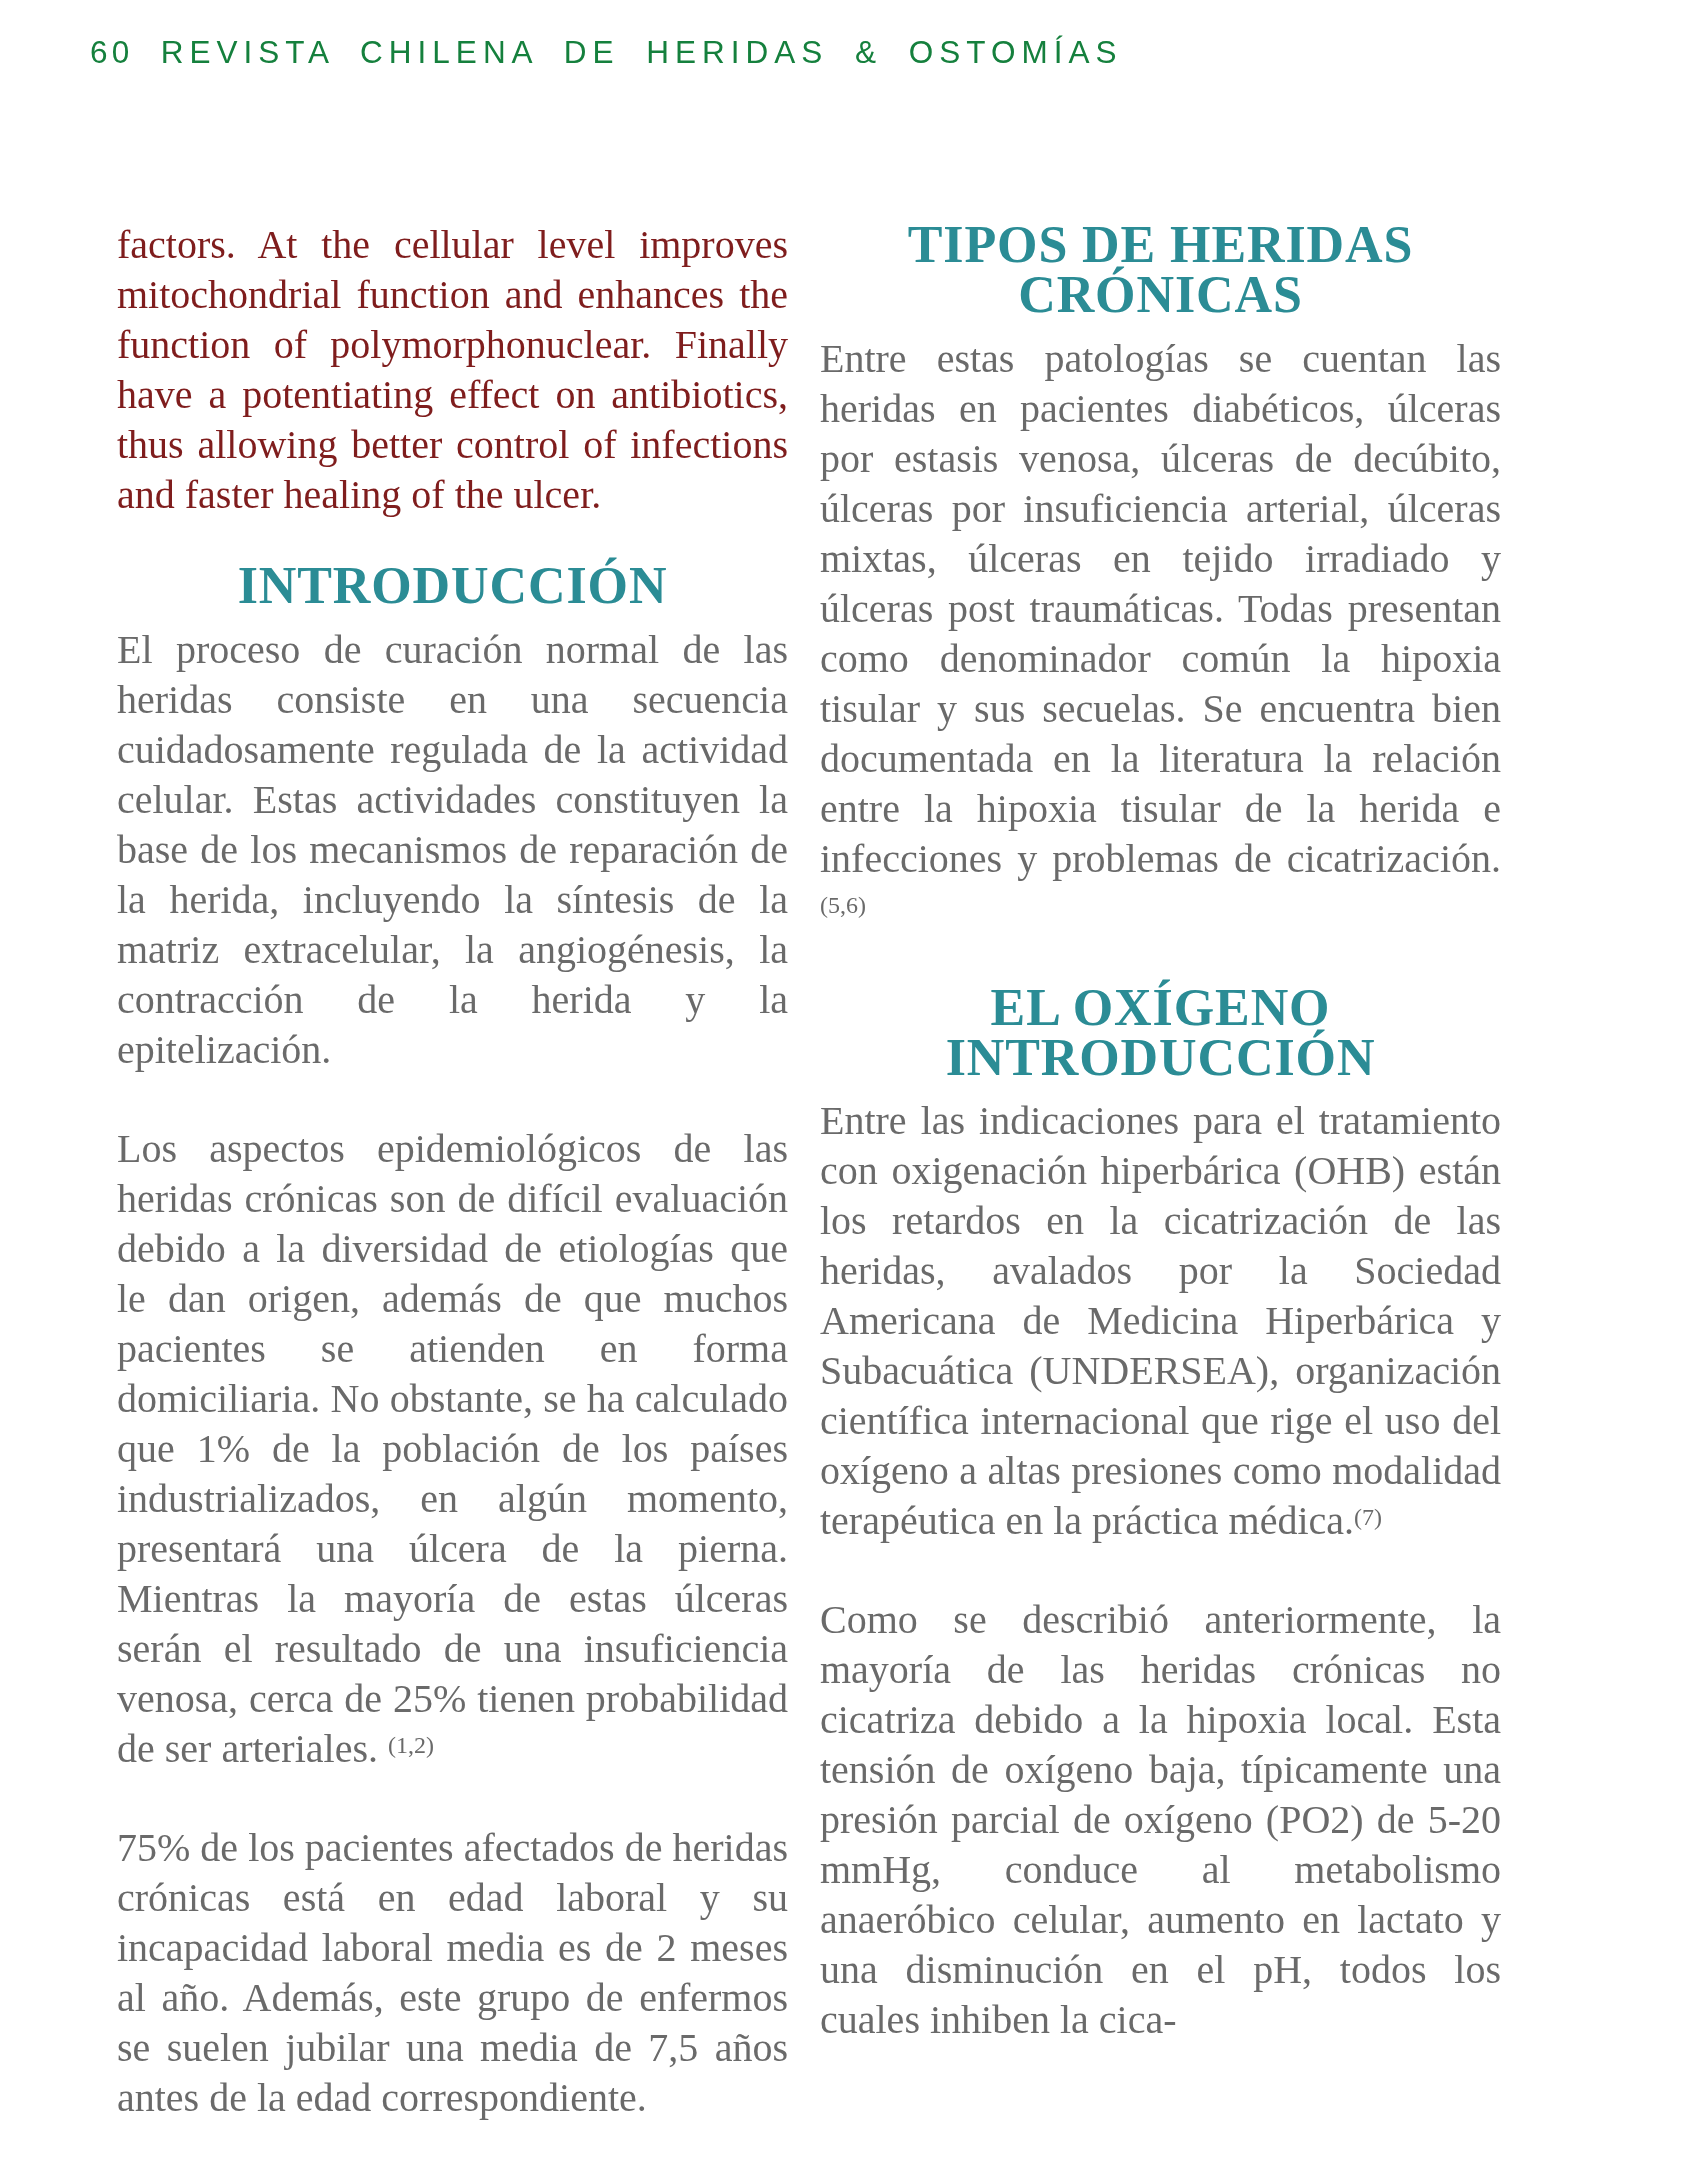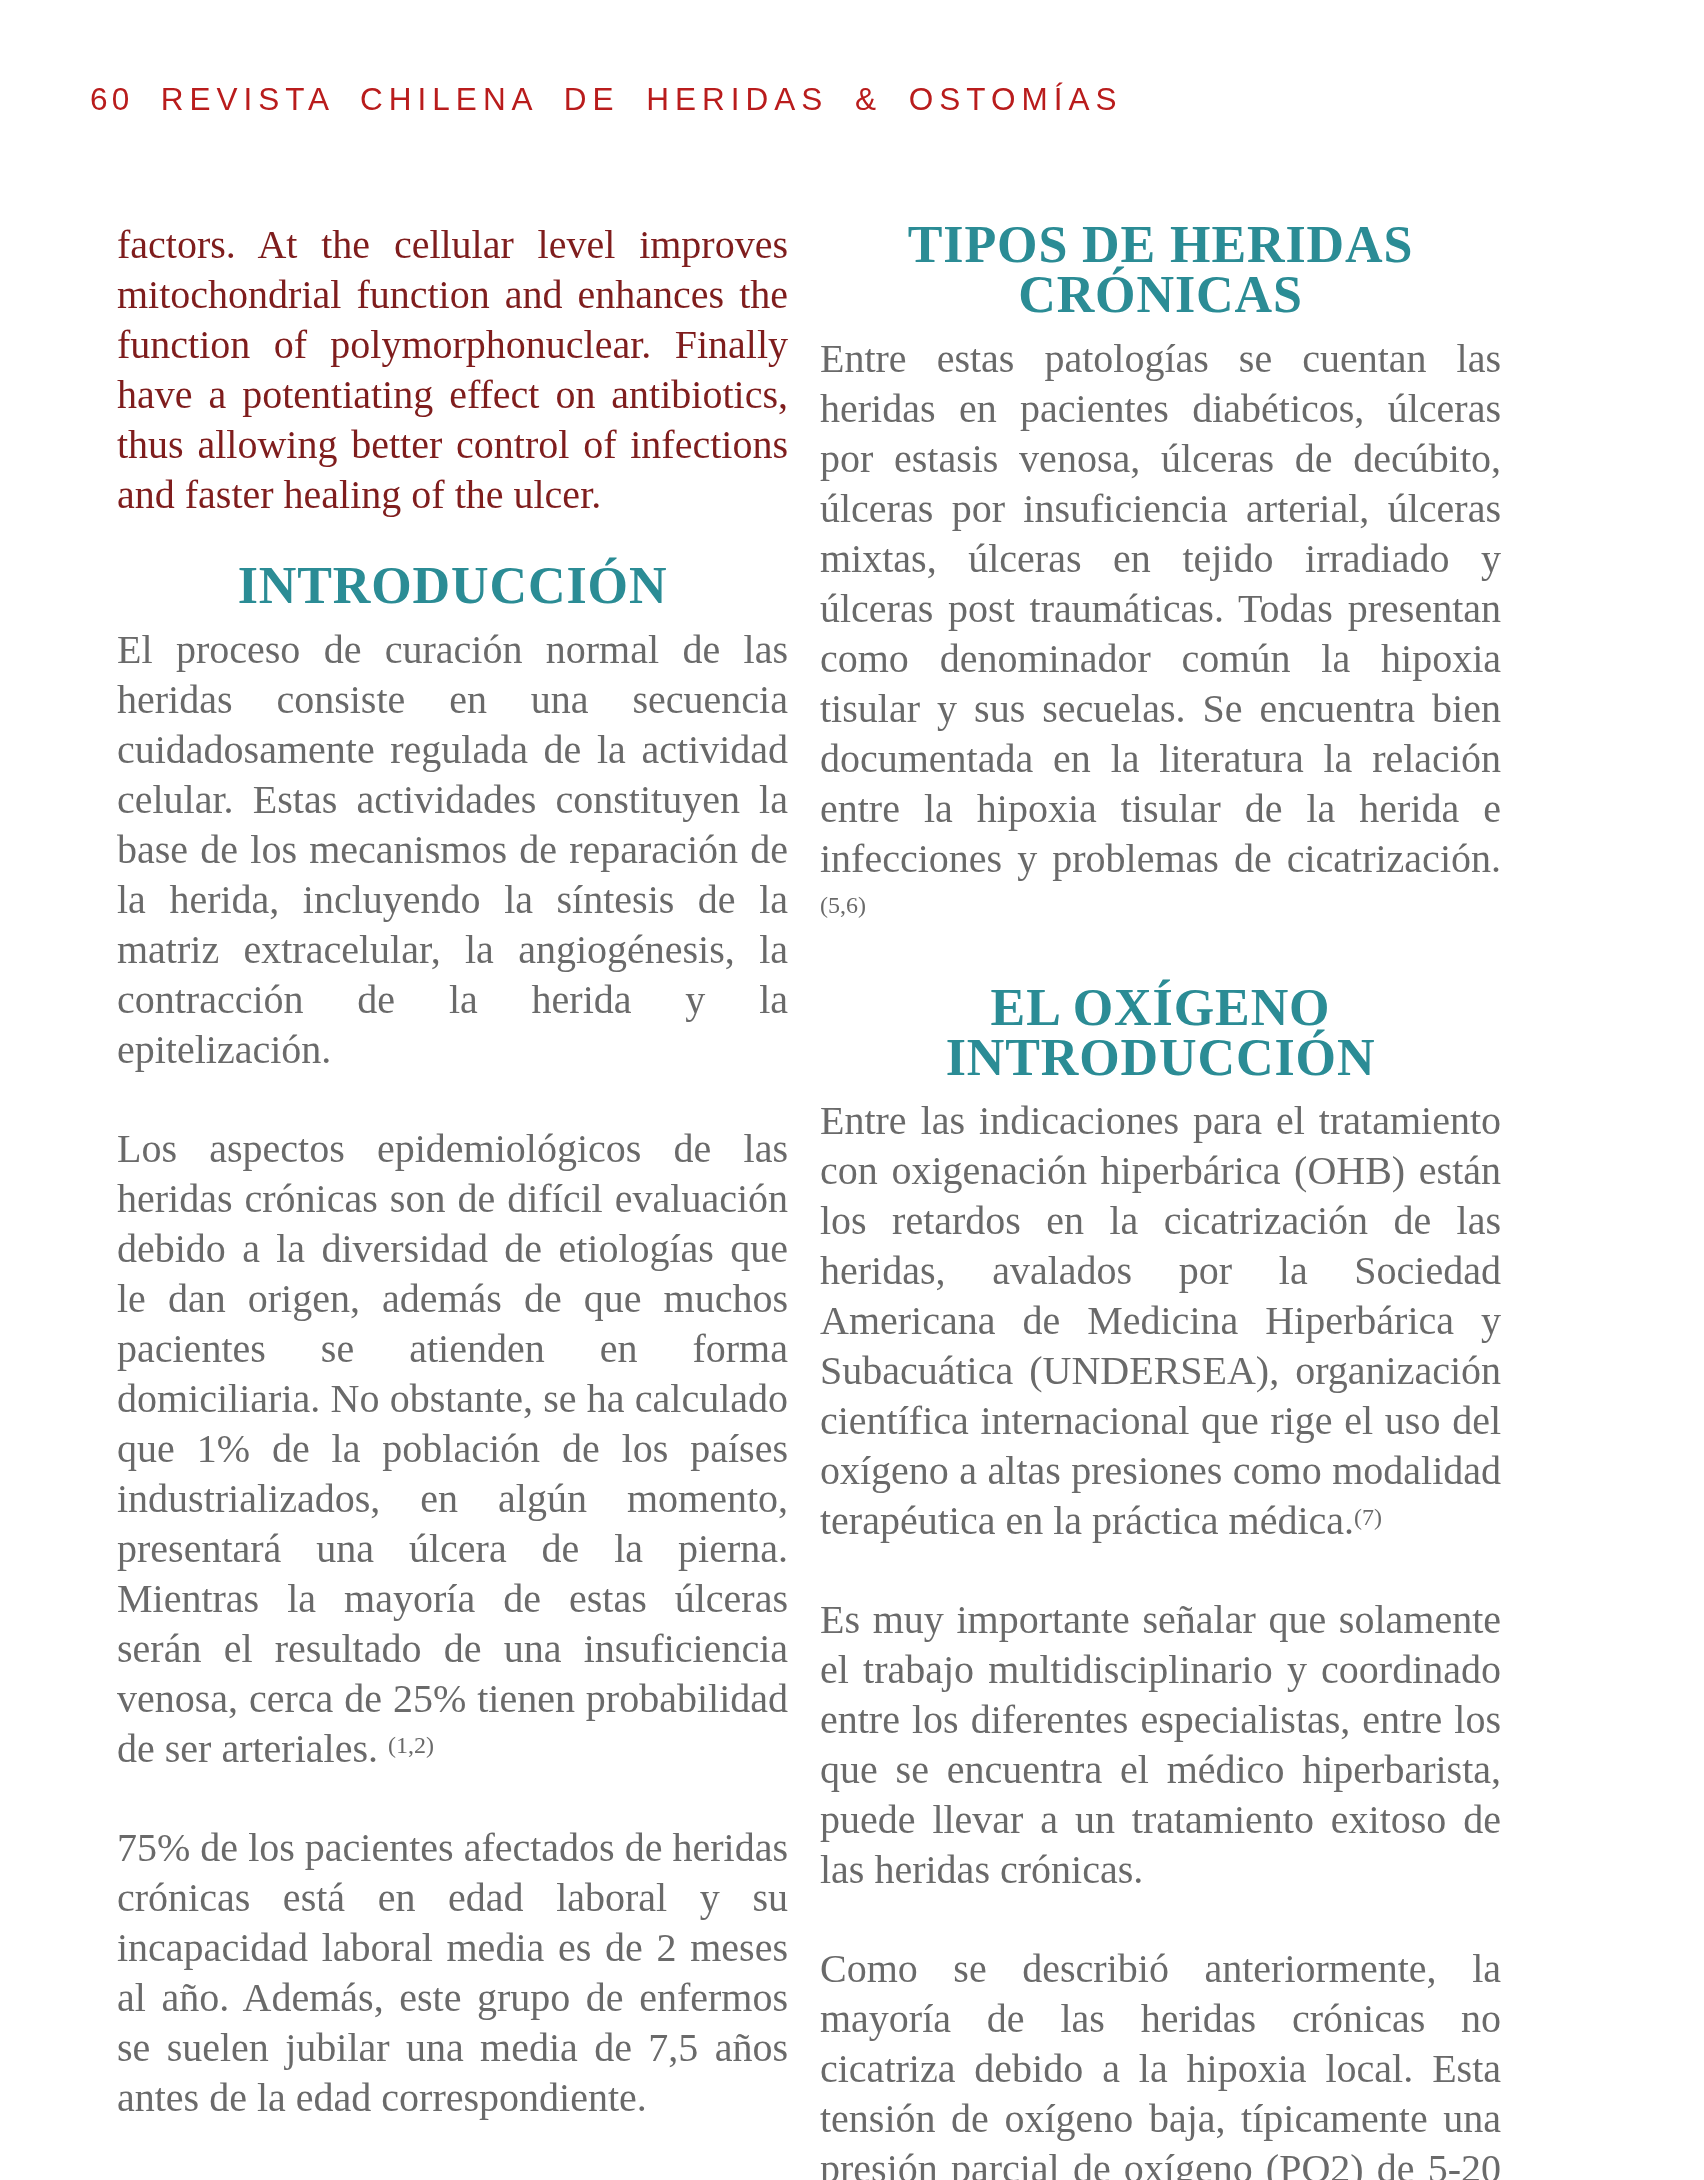--- a/index.html
+++ b/index.html
@@ -17,25 +17,24 @@
   
   .running-head {
     position: absolute;
     top: 34px;
     left: 90px;
     display: flex;
     align-items: baseline;
     font-family: "Liberation Sans", sans-serif;
     font-size: 31.5px;
     font-weight: 400;
-    color: #b91c1c;
+    color: #15803d;
     letter-spacing: 6px;
     word-spacing: 12px;
     white-space: nowrap;
-    margin-top: 47px;
   }
   .running-head .page-num {
     margin-right: 27px;
     letter-spacing: 4.3px;
   }
   
   .col {
     position: absolute;
     top: 220px;
     text-align: justify;
@@ -90,16 +89,15 @@
     <h2 class="section-heading">INTRODUCCIÓN</h2>
     <p class="par">El proceso de curación normal de las heridas consiste en una secuencia cuidadosamente regulada de la actividad celular. Estas actividades constituyen la base de los mecanismos de reparación de la herida, incluyendo la síntesis de la matriz extracelular, la angiogénesis, la contracción de la herida y la epitelización.</p>
     <p class="par">Los aspectos epidemiológicos de las heridas crónicas son de difícil evaluación debido a la diversidad de etiologías que le dan origen, además de que muchos pacientes se atienden en forma domiciliaria. No obstante, se ha calculado que 1% de la población de los países industrializados, en algún momento, presentará una úlcera de la pierna. Mientras la mayoría de estas úlceras serán el resultado de una insuficiencia venosa, cerca de 25% tienen probabilidad de ser arteriales. <sup>(1,2)</sup></p>
     <p class="par">75% de los pacientes afectados de heridas crónicas está en edad laboral y su incapacidad laboral media es de 2 meses al año. Además, este grupo de enfermos se suelen jubilar una media de 7,5 años antes de la edad correspondiente. </p>
   </div>
 <div class="col col-right">
     <h2 class="section-heading">TIPOS DE HERIDAS CRÓNICAS</h2>
     <p class="par">Entre estas patologías se cuentan las heridas en pacientes diabéticos, úlceras por estasis venosa, úlceras de decúbito, úlceras por insuficiencia arterial, úlceras mixtas, úlceras en tejido irradiado y úlceras post traumáticas. Todas presentan como denominador común la hipoxia tisular y sus secuelas. Se encuentra bien documentada en la literatura la relación entre la hipoxia tisular de la herida e infecciones y problemas de cicatrización.<sup>(5,6)</sup></p>
     <h2 class="section-heading">EL OXÍGENO INTRODUCCIÓN</h2>
     <p class="par">Entre las indicaciones para el tratamiento con oxigenación hiperbárica (OHB) están los retardos en la cicatrización de las heridas, avalados por la Sociedad Americana de Medicina Hiperbárica y Subacuática (UNDERSEA), organización científica internacional que rige el uso del oxígeno a altas presiones como modalidad terapéutica en la práctica médica.<sup>(7)</sup></p>
-    <p class="par">Es muy importante señalar que solamente el trabajo multidisciplinario y coordinado entre los diferentes especialistas, entre los que se encuentra el médico hiperbarista, puede llevar a un tratamiento exitoso de las heridas crónicas.</p>
     <p class="par">Como se describió anteriormente, la mayoría de las heridas crónicas no cicatriza debido a la hipoxia local. Esta tensión de oxígeno baja, típicamente una presión parcial de oxígeno (PO2) de 5-20 mmHg, conduce al metabolismo anaeróbico celular, aumento en lactato y una disminución en el pH, todos los cuales inhiben la cica-</p>
   </div>
 
 
 </body></html>

